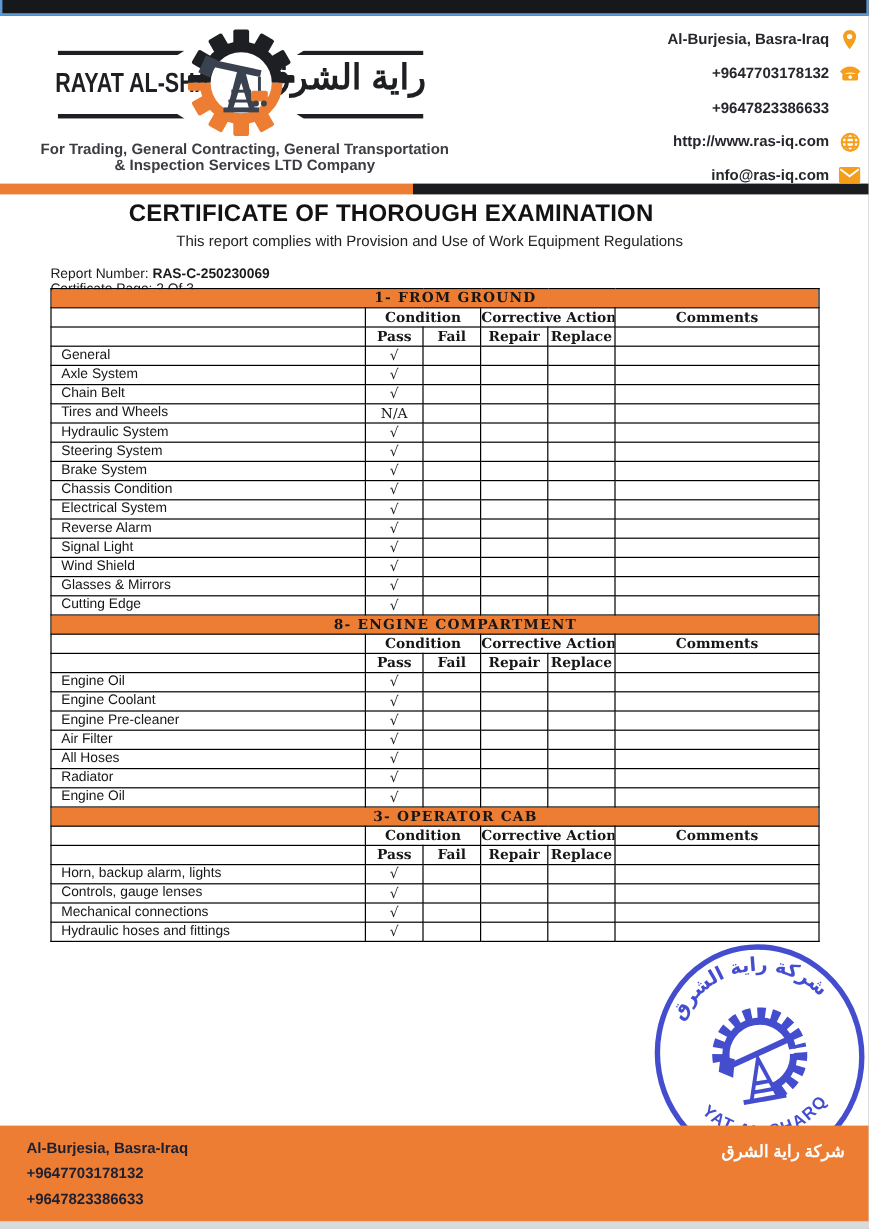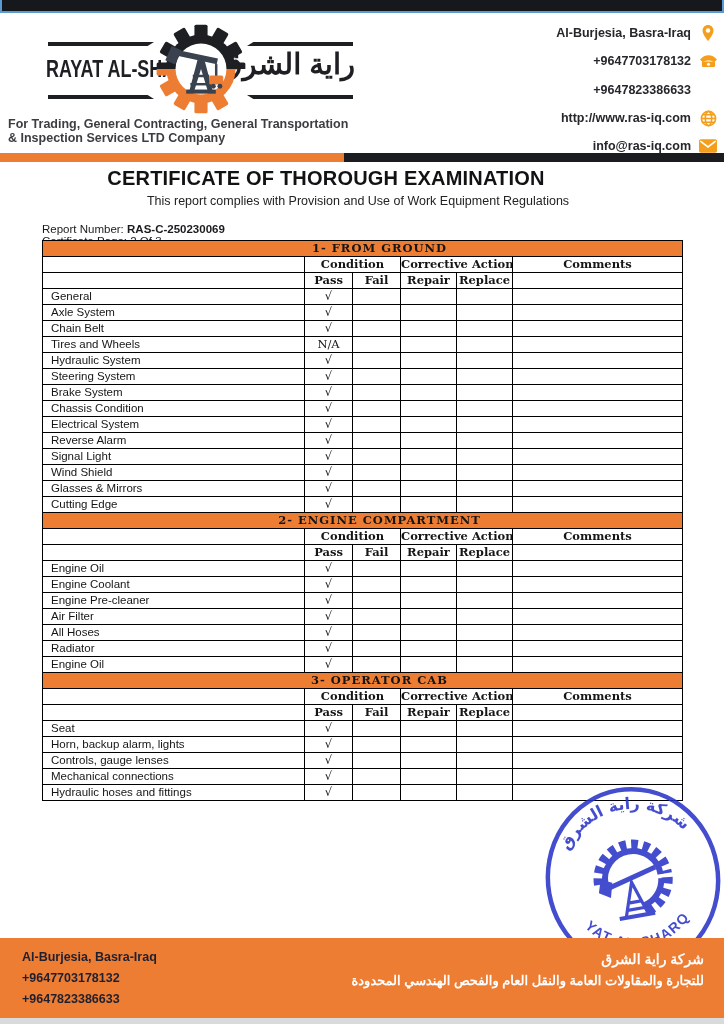--- a/index.html
+++ b/index.html
@@ -18,21 +18,21 @@
   .ll-tl { left:48px; top:42px; width:106px; clip-path:polygon(0 0,100% 0,94% 100%,0 100%); }
   .ll-tr { left:247px; top:42px; width:106px; clip-path:polygon(6% 0,100% 0,100% 100%,0 100%); }
   .ll-bl { left:48px; top:95px; width:106px; clip-path:polygon(0 0,94% 0,100% 100%,0 100%); }
   .ll-br { left:247px; top:95px; width:106px; clip-path:polygon(0 0,100% 0,100% 100%,6% 100%); }
   .logo-name-en { position:absolute; left:46px; top:56px; width:180px;
     font-size:23px; font-weight:bold; color:#1e1f23; letter-spacing:0px;
     transform:scaleX(.78); transform-origin:left center; white-space:nowrap; }
   .logo-name-ar { position:absolute; left:247px; top:47px; width:108px;
     font-size:29px; font-weight:bold; color:#1e1f23; direction:rtl; text-align:left; white-space:nowrap; }
   .logo-gear { position:absolute; left:155px; top:21px; }
-  .tagline { position:absolute; left:8px; width:392px; text-align:left;
+  .tagline { position:absolute; left:8px; width:392px; text-align:center;
     font-size:12.5px; font-weight:bold; color:#3c3c42; }
   .tag1 { top:117px; } .tag2 { top:131px; }
   
   .contact-row { position:absolute; right:6px; height:20px; display:flex;
     align-items:center; justify-content:flex-end; gap:7px;
     font-size:12.5px; font-weight:600; color:#26262c; }
   .contact-icon { width:20px; height:20px; display:inline-flex; align-items:center; justify-content:center; }
   .c1{top:23px;} .c2{top:51px;} .c3{top:80px;} .c4{top:108px;} .c5{top:136px;}
   
   .divider { position:absolute; left:0; top:153px; width:724px; height:9px;
@@ -330,21 +330,21 @@
         </tr>
         <tr>
           <td class="item">Cutting Edge</td>
           <td class="mark">√</td>
           <td class="mark"></td>
           <td class="mark"></td>
           <td class="mark"></td>
           <td class="mark"></td>
         </tr>
         <tr>
-          <td class="sec" colspan="6">2-  ENGINE COMPARTMENT</td>
+          <td class="sec" colspan="6">8-  ENGINE COMPARTMENT</td>
         </tr>
         <tr>
           <td></td>
           <td class="hdr" colspan="2">Condition</td>
           <td class="hdr" colspan="2">Corrective Action</td>
           <td class="hdr">Comments</td>
         </tr>
         <tr>
           <td></td>
           <td class="hdr">Pass</td>
@@ -418,28 +418,20 @@
           <td class="hdr" colspan="2">Corrective Action</td>
           <td class="hdr">Comments</td>
         </tr>
         <tr>
           <td></td>
           <td class="hdr">Pass</td>
           <td class="hdr">Fail</td>
           <td class="hdr">Repair</td>
           <td class="hdr">Replace</td>
           <td></td>
-        </tr>
-        <tr>
-          <td class="item">Seat</td>
-          <td class="mark">√</td>
-          <td class="mark"></td>
-          <td class="mark"></td>
-          <td class="mark"></td>
-          <td class="mark"></td>
         </tr>
         <tr>
           <td class="item">Horn, backup alarm, lights</td>
           <td class="mark">√</td>
           <td class="mark"></td>
           <td class="mark"></td>
           <td class="mark"></td>
           <td class="mark"></td>
         </tr>
         <tr>
@@ -492,18 +484,17 @@
   </svg>
 
   <div class="footer">
     <div class="footer-left">
       <div>Al-Burjesia, Basra-Iraq</div>
       <div>+9647703178132</div>
       <div>+9647823386633</div>
     </div>
     <div class="footer-right">
       <div class="footer-ar1">شركة راية الشرق</div>
-      <div class="footer-ar2">للتجارة والمقاولات العامة والنقل العام والفحص الهندسي المحدودة</div>
     </div>
   </div>
   <div class="bottom-strip"></div>
 
 </div>
 
 </body></html>

